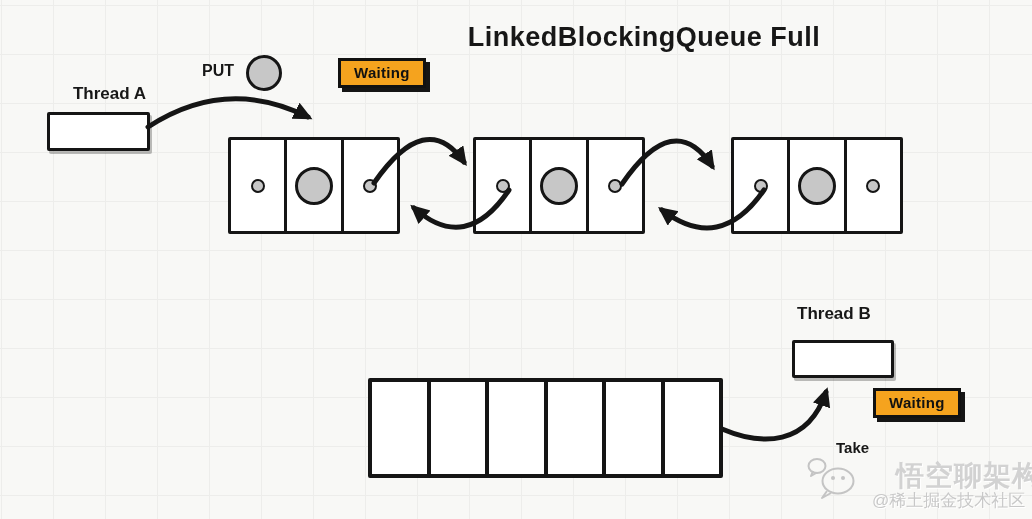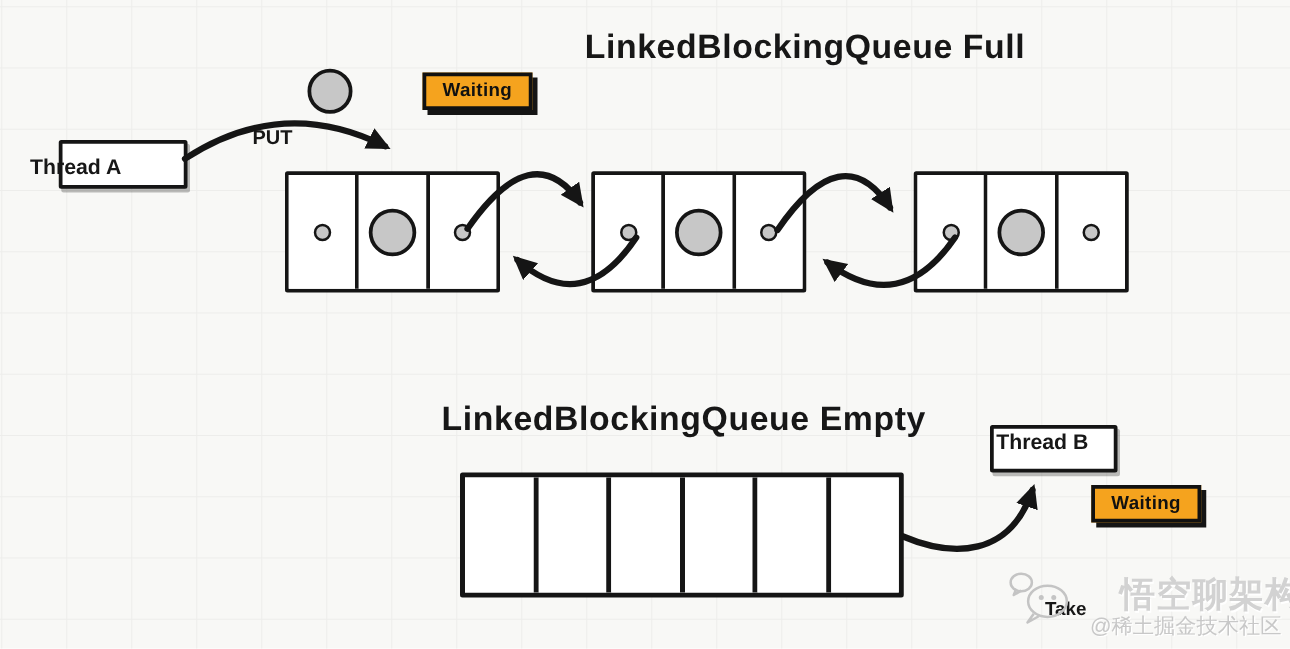--- a/index.html
+++ b/index.html
@@ -9,22 +9,22 @@
     background-color:var(--paper,#f8f8f6);
     background-image:
       linear-gradient(to right,var(--grid,#ededeb) 1px,transparent 1px),
       linear-gradient(to bottom,var(--grid,#ededeb) 1px,transparent 1px);
     background-size:52px 49px;background-position:1px 5px;padding-left:27px;
   }
   .abs{position:absolute;}
   .title{font-size:27px;font-weight:700;letter-spacing:.5px;text-align:center;z-index:3;color:#171717;}
   #full-title{left:414px;top:22px;width:460px;}
   #empty-title{left:347px;top:320px;width:400px;}
-  .small-label{font-weight:700;z-index:3;color:#171717;margin-top:40px;}
-  #thread-a-label{left:24px;top:84px;width:106px;text-align:left;font-size:17px;}
+  .small-label{font-weight:700;z-index:3;color:#171717;}
+  #thread-a-label{left:40px;top:84px;width:106px;text-align:right;font-size:17px;}
   #thread-b-label{left:797px;top:304px;width:95px;text-align:left;font-size:17px;}
   #put-label{left:202px;top:62px;font-size:16px;}
   #take-label{left:836px;top:439px;font-size:15px;}
   .thread-box{background:#fff;border:3px solid #151515;border-radius:2px;
     box-shadow:2px 3px 0 rgba(20,20,20,.28);z-index:2;}
   #thread-a-box{left:47px;top:112px;width:97px;height:33px;}
   #thread-b-box{left:792px;top:340px;width:96px;height:32px;}
   #put-circle{left:246px;top:55px;width:36px;height:36px;border-radius:50%;
     background:var(--dot,#c7c7c7);border:3px solid #151515;z-index:2;box-sizing:border-box;}
   .badge{background:var(--orange,#F5A31E);border:3px solid #111;box-shadow:4px 4px 0 #151515;
@@ -111,21 +111,20 @@
         </div>
         <div class="cell">
           <div class="dot-big"></div>
         </div>
         <div class="cell">
           <div class="dot-small"></div>
         </div>
       </div>
     </div>
 
-  <div class="abs title" id="empty-title">LinkedBlockingQueue Empty</div>
 
   <div class="abs" id="empty-queue">
       <div class="ecell"></div>
       <div class="ecell"></div>
       <div class="ecell"></div>
       <div class="ecell"></div>
       <div class="ecell"></div>
       <div class="ecell"></div>
     </div>
 

